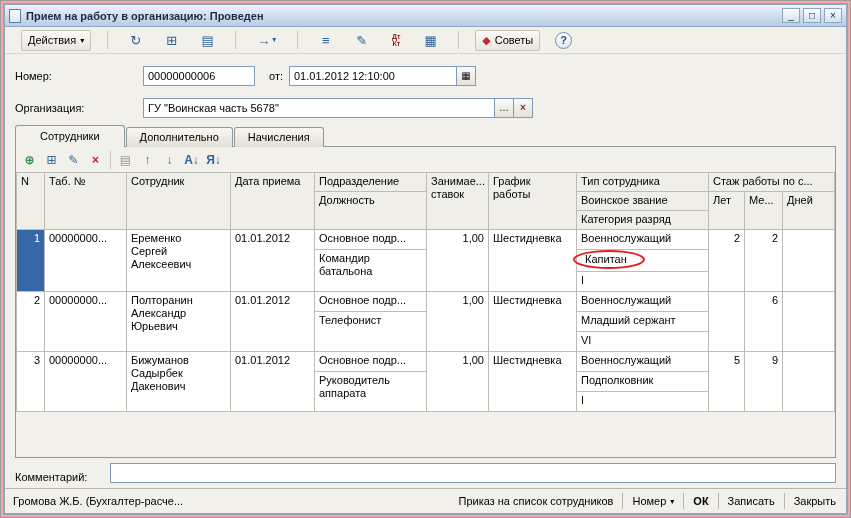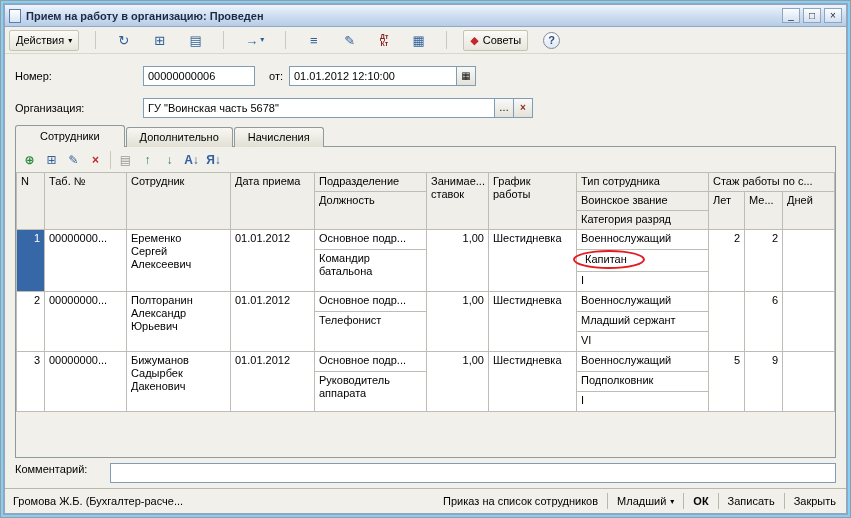--- a/index.html
+++ b/index.html
@@ -1,24 +1,24 @@
 <!DOCTYPE html>
 <html><head>
 <meta charset="utf-8">
 <style>
 *{box-sizing:border-box;margin:0;padding:0}
 body{width:851px;height:518px;font-family:"Liberation Sans","DejaVu Sans",sans-serif;font-size:11px;color:#000;background:#fff;position:relative;overflow:hidden}
-.frame{position:absolute;inset:0;border:1px solid #9b9b9b;padding:2px;background:#7dd3fc}
+.frame{position:absolute;inset:0;border:1px solid #9b9b9b;padding:2px;background:#fca5a5}
 .window{height:100%;display:flex;flex-direction:column;border:2px solid #94a6bd;background:#f1f0ea}
 .titlebar{flex:0 0 22px;background:linear-gradient(180deg,#eff4fb,#cdddf0 55%,#b6cde7);border-bottom:1px solid #8fa8c8;display:flex;align-items:center;gap:5px;padding:0 4px;font-weight:700;color:#1d2a45}
 .doc-icon{width:12px;height:14px;background:linear-gradient(180deg,#ffffff,#d9e6f4);border:1px solid #5f7da6;flex:0 0 auto}
 .title{white-space:nowrap;overflow:hidden}
 .win-controls{margin-left:auto;display:flex;gap:3px}
 .winbtn{width:18px;height:15px;border:1px solid #8ea5c0;background:linear-gradient(180deg,#fbfdff,#d4e1f1);display:flex;align-items:center;justify-content:center;font-size:10px;font-weight:400;color:#223;cursor:default}
-.toolbar{flex:0 0 27px;display:flex;align-items:center;gap:13px;padding:2px 4px;border-bottom:1px solid #d9d6cb;background:#f1f0ea}
+.toolbar{flex:0 0 27px;display:flex;align-items:center;gap:13px;padding:2px 16px;border-bottom:1px solid #d9d6cb;background:#f1f0ea}
 .actions-btn{display:inline-flex;align-items:center;gap:4px;height:21px;padding:0 6px;border:1px solid #c6c3b7;border-radius:2px;background:linear-gradient(180deg,#fbfaf7,#e8e6dc);font:inherit;cursor:default}
 .arr{font-size:8px}
 .tbtn{width:23px;height:21px;display:inline-flex;align-items:center;justify-content:center;border:1px solid transparent;background:transparent;font:inherit;font-size:13px;line-height:1;cursor:default}
 .tbtn.wide{width:auto;padding:0 4px;gap:2px}
 .ic-blue{color:#31619c}
 .ic-green{color:#2c8a3c;font-weight:700}
 .ic-red{color:#c1282d;font-weight:700}
 .ic-gray{color:#9b9a92}
 .dtkt{font-size:7px;line-height:7px;width:20px;white-space:normal;color:#8b2020;font-weight:700;text-align:center}
 .helpbtn{width:17px;height:17px;border-radius:50%;border:1px solid #7d8ba0;background:linear-gradient(#fff,#dfe8f3);color:#2e4e7e;font-weight:700;font-size:11px;display:inline-flex;align-items:center;justify-content:center;margin-left:2px;cursor:default}
@@ -44,21 +44,21 @@
 .grid th,.grid td{border:1px solid #bdbcb5;padding:2px 4px;text-align:left;vertical-align:top;font-weight:400;line-height:13px;overflow:hidden}
 .grid thead th{background:#efeee8}
 .grid thead tr{height:19px}
 .grid tbody tr{height:20px}
 td.r{text-align:right}
 td.num{text-align:right}
 td.sel{background:#3668a8;color:#fff}
 .pre{white-space:pre-line}
 td.rank-annotated{overflow:visible;position:relative}
 .ellipse{display:inline-flex;align-items:center;height:19px;padding:0 16px 0 10px;margin:-2px 0 0 -8px;border:2px solid #e31b23;border-radius:50%;position:relative;z-index:2}
-.commentrow{flex:0 0 30px;display:flex;align-items:flex-start;margin:0 10px;padding:5px 0}
+.commentrow{flex:0 0 30px;display:flex;align-items:flex-end;margin:0 10px;padding:5px 0}
 .clabel{width:95px;flex:0 0 95px}
 .comment-input{flex:1}
 .statusbar{flex:0 0 25px;border-top:1px solid #b9b6ac;display:flex;align-items:center;padding:0 8px;gap:8px;background:#f1f0ea}
 .status-user{max-width:230px;white-space:nowrap;overflow:hidden;flex:0 1 auto}
 .status-right{margin-left:auto;display:flex;align-items:center;gap:7px}
 .flatbtn{border:none;background:none;font:inherit;padding:1px 2px;display:inline-flex;align-items:center;gap:4px;cursor:default}
 .ok{font-weight:700}
 .vsep{width:1px;height:16px;background:#b9b6ac}
 </style>
 </head>
@@ -263,21 +263,21 @@
     <span class="clabel">Комментарий:</span>
     <input class="input comment-input" value="" style="">
   </div>
 
   <div class="statusbar">
     <span class="status-user">Громова Ж.Б. (Бухгалтер-расче...</span>
     <span class="status-right">
       <button class="flatbtn">Приказ на список сотрудников</button>
       <span class="vsep"></span>
       <button class="flatbtn">
-        <span>Младший</span>
+        <span>Номер</span>
         <span class="arr">▾</span>
       </button>
       <span class="vsep"></span>
       <button class="flatbtn ok">ОК</button>
       <span class="vsep"></span>
       <button class="flatbtn">Записать</button>
       <span class="vsep"></span>
       <button class="flatbtn">Закрыть</button>
     </span>
   </div>

